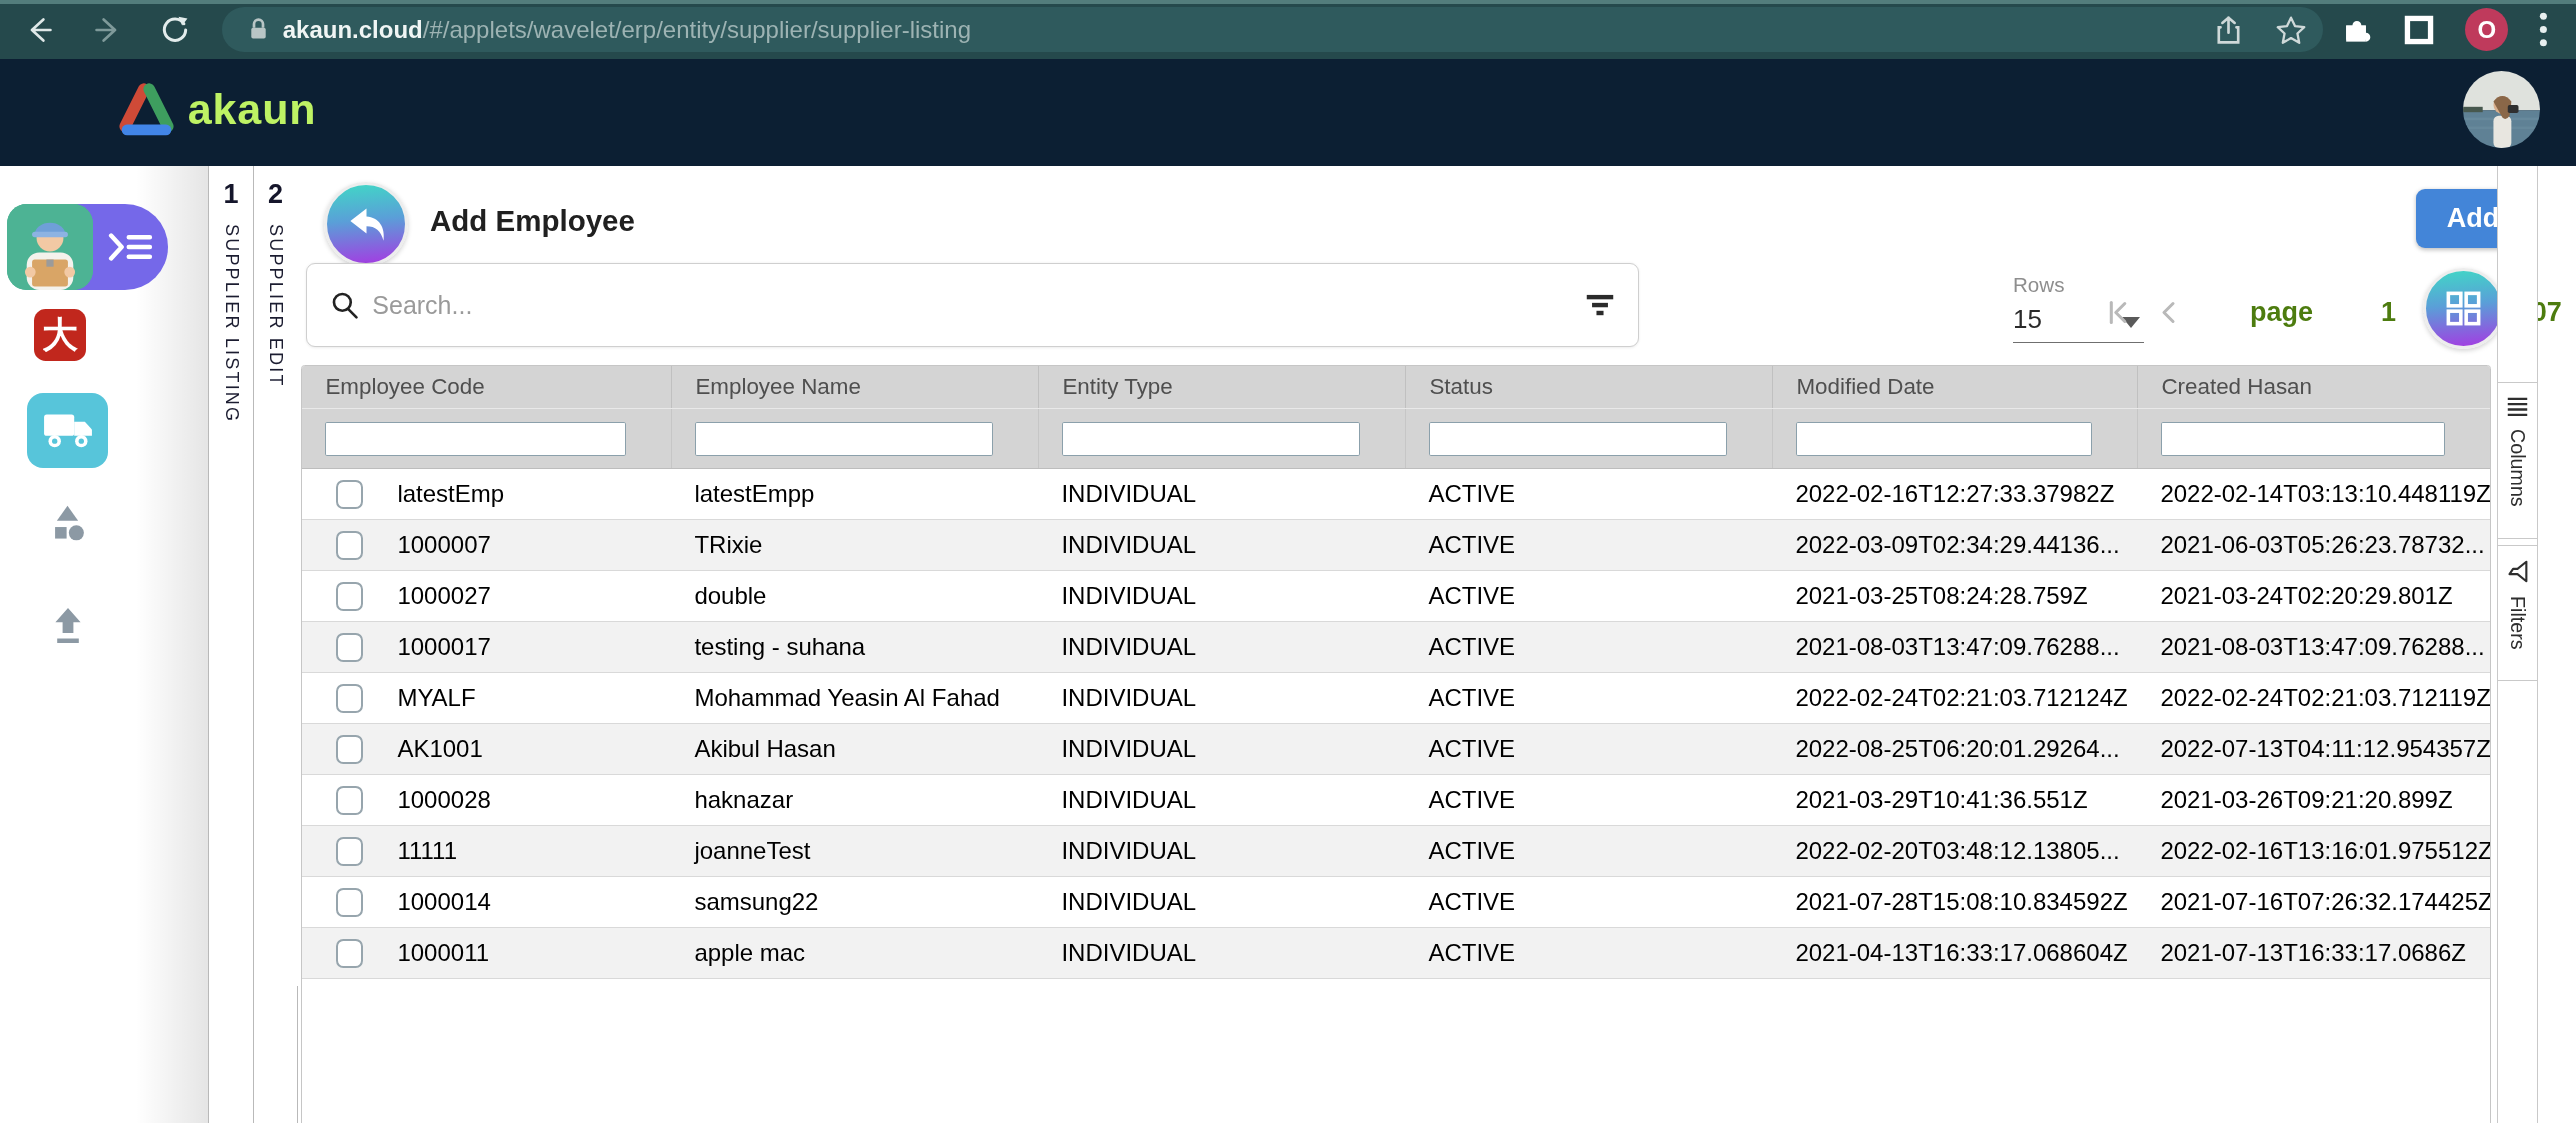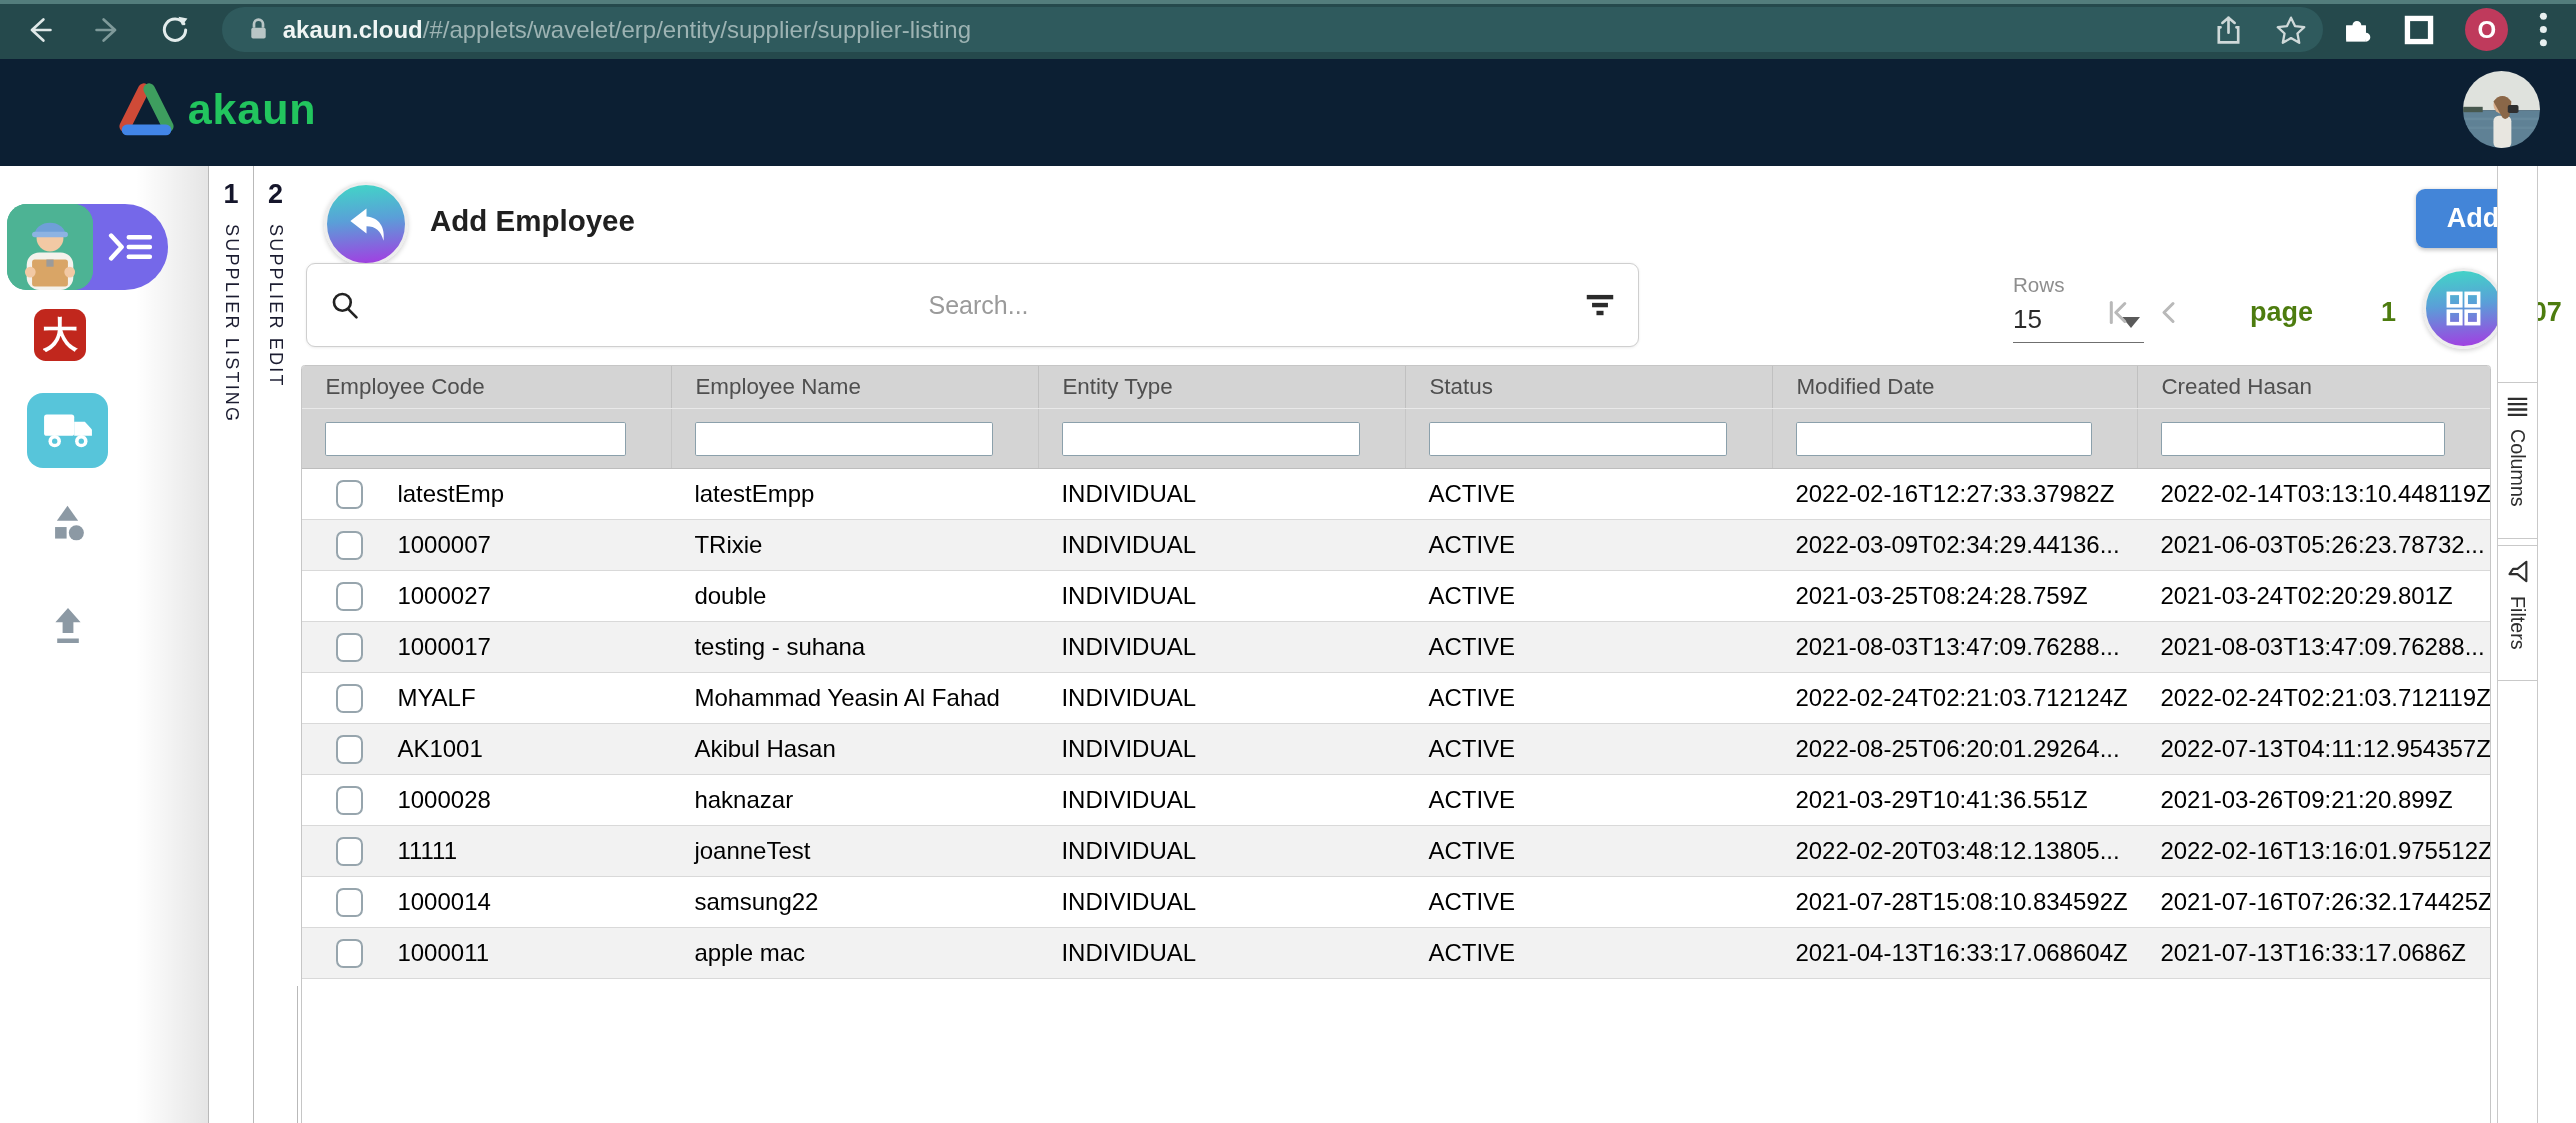--- a/index.html
+++ b/index.html
@@ -14,21 +14,21 @@
   .url-text { font-size:24px; margin-left:10.7px; white-space:nowrap; }
   .url-host { color:#f0f5f4; font-weight:bold; }
   .url-path { color:#9db3b3; }
   .pill-right { position:absolute; right:16px; top:0; height:45px; display:flex; align-items:center; gap:32px; }
   .chrome-right { position:absolute; right:0; top:0; height:59px; display:flex; align-items:center; gap:30px; padding-right:27px; }
   .profile-dot { width:43px; height:43px; border-radius:50%; background:#bf3a5c; color:#fff; font-size:24px; font-weight:bold; display:flex; align-items:center; justify-content:center; }
 
   
   .appbar { position:absolute; left:0; top:59px; width:2576px; height:107px; background:#0c1f33; }
   .brand { position:absolute; left:116px; top:23px; display:flex; align-items:center; gap:10.7px; }
-  .brand-text { color:#22c55e; font-size:43px; font-weight:bold; letter-spacing:0.9px; }
+  .brand-text { color:#bef264; font-size:43px; font-weight:bold; letter-spacing:0.9px; }
   .avatar { position:absolute; right:36px; top:11.6px; width:77px; height:77px; border-radius:50%; overflow:hidden; }
 
   
   .iconrail { position:absolute; left:0; top:166px; width:208px; height:957px; background:#fff; }
   .rail-shade { position:absolute; right:0; top:0; width:72px; height:100%; background:linear-gradient(90deg, rgba(0,0,0,0) 0%, rgba(0,0,0,0.10) 100%); }
   .applet { position:absolute; display:flex; align-items:center; justify-content:center; }
   .applet-pill { position:absolute; left:27px; top:38px; width:141px; height:86px; background:#7568e9; border-radius:0 43px 43px 0; display:flex; align-items:center; justify-content:flex-end; padding-right:14.3px; }
   .applet-main { position:absolute; left:7.2px; top:38px; width:86px; height:86px; border-radius:19.7px; background:#4db394; overflow:hidden; }
   .applet-red { position:absolute; left:34px; top:143px; width:52px; height:52px; border-radius:11.6px; background:#c1271d; color:#fff; font-size:36px; font-weight:bold; }
   .applet-truck { position:absolute; left:27px; top:227px; width:81px; height:75px; border-radius:16px; background:#57c5da; }
@@ -42,21 +42,21 @@
   .tab-vlabel { writing-mode:vertical-rl; text-orientation:mixed; font-size:18px; letter-spacing:2.2px; color:#1b1c30; margin-top:14.3px; font-weight:500; white-space:nowrap; }
 
   
   .main { position:absolute; left:296px; top:166px; width:2199px; height:820px; background:#fff; }
 
   .back-btn { position:absolute; left:28px; top:16px; width:84px; height:84px; border-radius:50%; background:linear-gradient(175deg,#41d7c6 0%,#5a9fd8 45%,#a53ae2 100%); border:3.6px solid #ededed; display:flex; align-items:center; justify-content:center; box-shadow:0 1.8px 5.4px rgba(0,0,0,0.18); }
   .page-title { position:absolute; left:134px; top:38px; font-size:29.5px; font-weight:bold; color:#202020; }
   .add-btn { position:absolute; left:2120px; top:23px; width:114px; height:59px; background:#4385d8; border:none; border-radius:9px; color:#fff; font-size:27px; font-weight:bold; font-family:"Liberation Sans",sans-serif; box-shadow:0 1.8px 4.5px rgba(0,0,0,0.25); }
 
   .search-card { position:absolute; left:9.8px; top:97px; width:1333px; height:84px; background:#fff; border:1.8px solid #cfcfcf; border-radius:9px; display:flex; align-items:center; padding:0 23px; box-shadow:0 0.9px 2.7px rgba(0,0,0,0.08); }
-  .search-input { flex:1; border:none; outline:none; font-size:25px; color:#333; margin-left:12.5px; font-family:"Liberation Sans",sans-serif;text-align:center; }
+  .search-input { flex:1; border:none; outline:none; font-size:25px; color:#333; margin-left:12.5px; font-family:"Liberation Sans",sans-serif; }
   .search-input::placeholder { color:#9a9a9a; }
 
   .rows-box { position:absolute; left:1717px; top:107px; width:134px; }
   .rows-label { font-size:20.6px; color:#8e8e8e; }
   .rows-select { position:relative; margin-top:7.2px; border-bottom:1.8px solid #6f6f6f; padding-bottom:7.2px; width:131px; }
   .rows-value { font-size:26px; color:#2a2a2a; }
   .rows-caret { position:absolute; right:3.6px; top:12.5px; width:0; height:0; border-left:9.8px solid transparent; border-right:9.8px solid transparent; border-top:11.6px solid #5a5a5a; }
 
   .pager { position:absolute; left:1809px; top:131px; display:flex; align-items:center; gap:23px; }
   .pager svg { display:block; }

